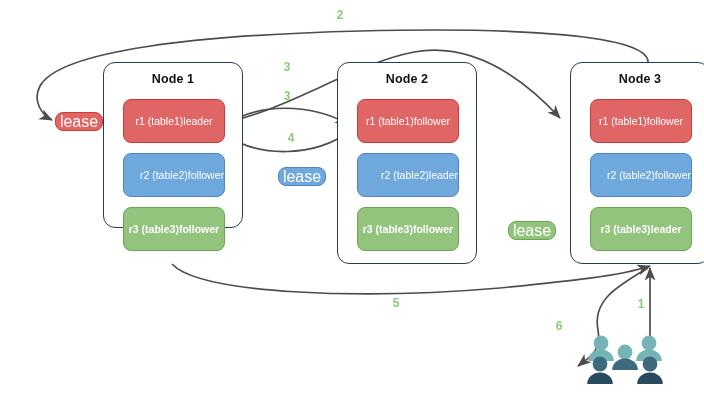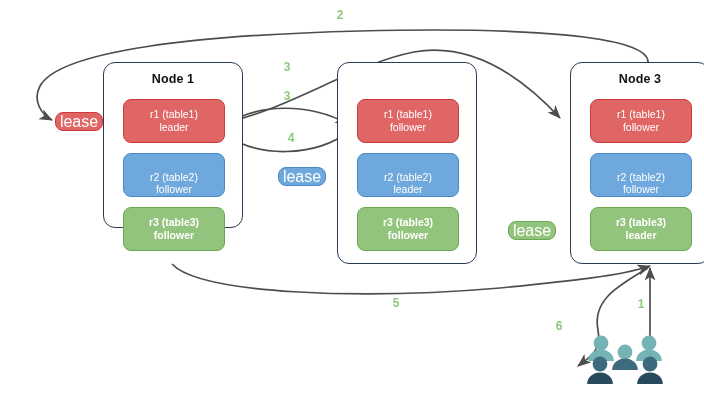--- a/index.html
+++ b/index.html
@@ -39,21 +39,21 @@
     font-size: 12.5px;
     font-weight: bold;
     color: #111111;
     letter-spacing: .1px;
   }
   .replica {
     position: absolute;
     box-sizing: border-box;
     border-radius: 8px;
     display: flex;
-    flex-direction: column;
+    flex-direction: row;
     align-items: center;
     justify-content: center;
     color: #ffffff;
     font-size: 10.5px;
     line-height: 12.6px;
     text-align: center;
   }
   .replica .rl { display: block; }
   .rep-red   { background: #e06666; border: 1.5px solid #cc3a3a; }
   .rep-blue  { background: #6fa8dc; border: 1.5px solid #4a86c8; justify-content: flex-end; }
@@ -136,20 +136,21 @@
       <span class="rl">r2 (table2)</span>
       <span class="rl">follower</span>
     </div>
     <div class="replica rep-green" style="left:19px; top:144px; width:102px; height:44px;">
       <span class="rl">r3 (table3)</span>
       <span class="rl">follower</span>
     </div>
   </div>
 
   <div class="node-box" style="left:337px; top:62px; width:140px; height:202px;">
+    <div class="node-title">Node 2</div>
     <div class="replica rep-red" style="left:19px; top:36px; width:102px; height:44px;">
       <span class="rl">r1 (table1)</span>
       <span class="rl">follower</span>
     </div>
     <div class="replica rep-blue" style="left:19px; top:90px; width:102px; height:44px;">
       <span class="rl">r2 (table2)</span>
       <span class="rl">leader</span>
     </div>
     <div class="replica rep-green" style="left:19px; top:144px; width:102px; height:44px;">
       <span class="rl">r3 (table3)</span>

